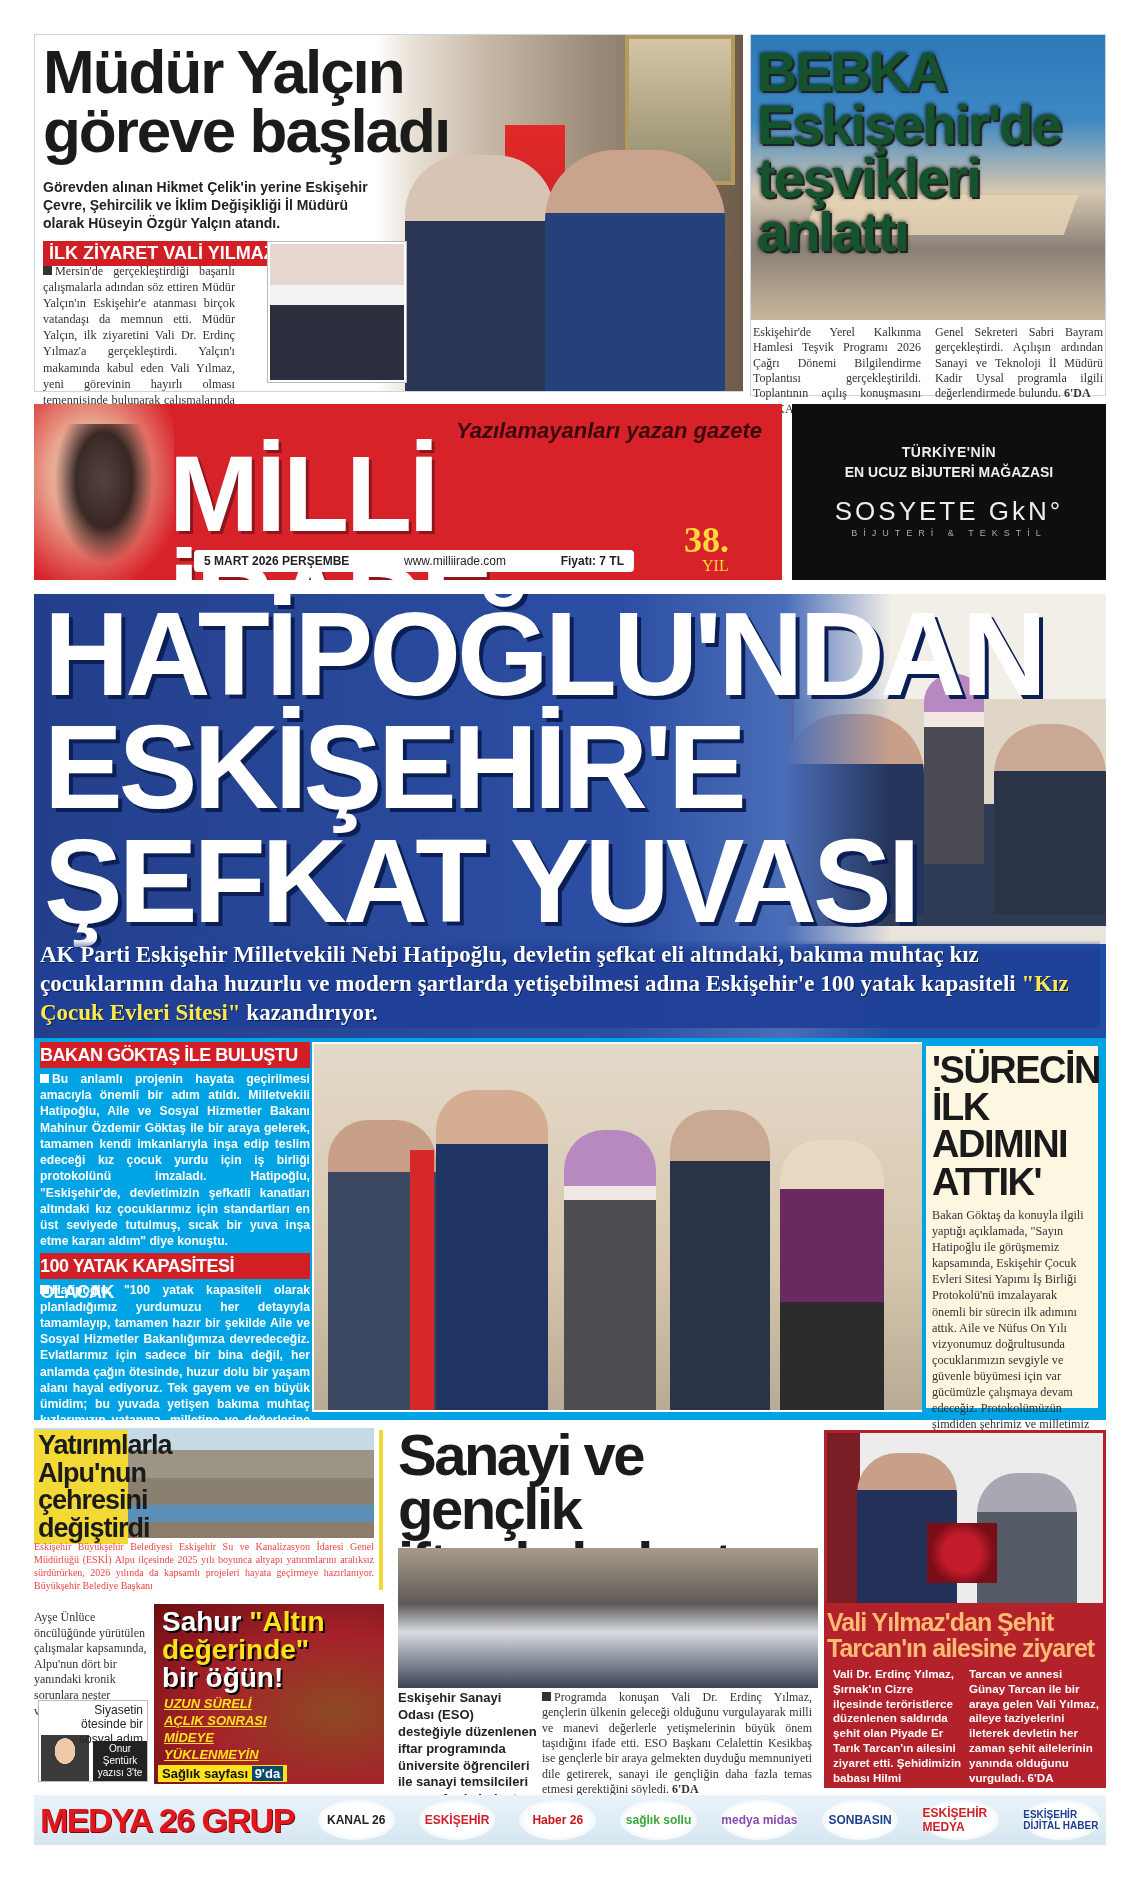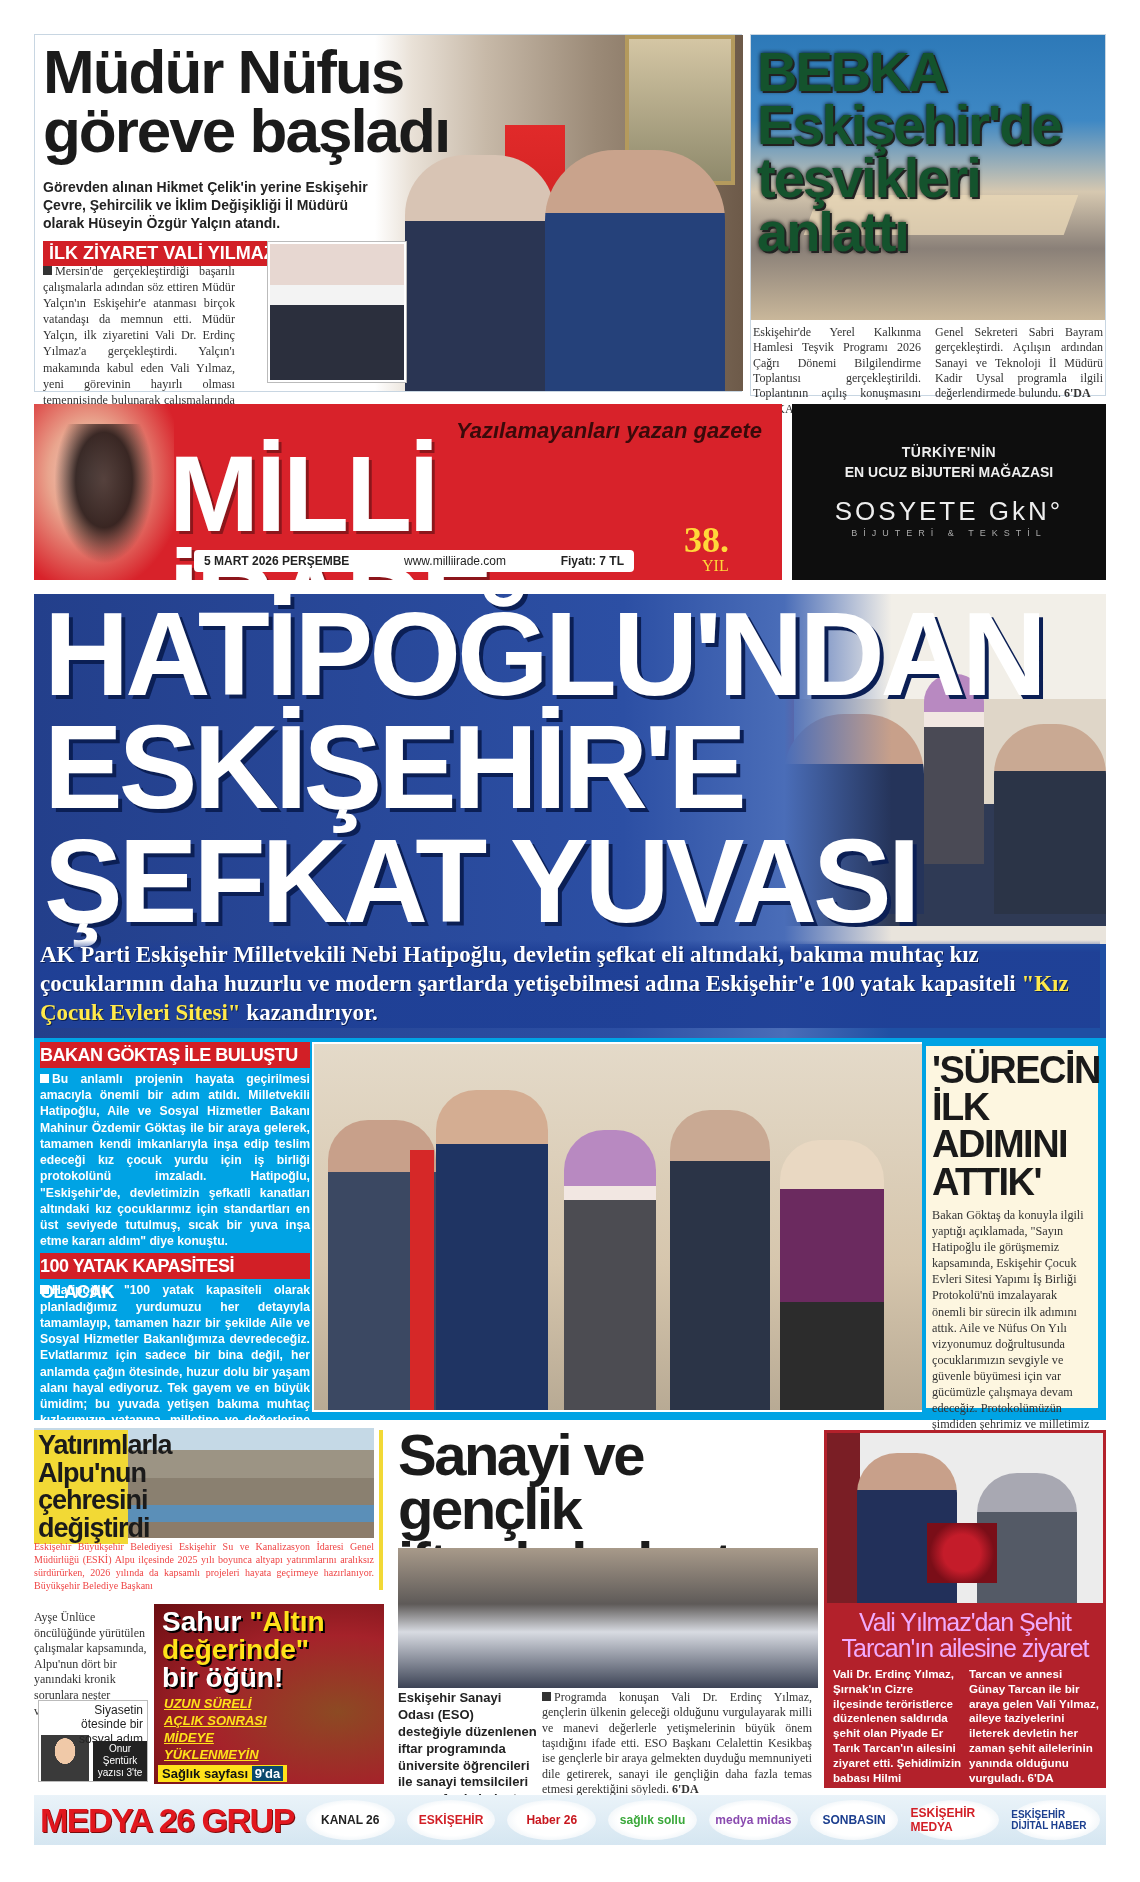--- a/index.html
+++ b/index.html
@@ -91,38 +91,38 @@
 #sanayi h1{left:4px;top:0;font-size:58px;font-weight:900;letter-spacing:-2.5px;line-height:.93;color:#1b1b1b}
 #sanayi .photo{left:4px;top:120px;width:420px;height:140px;background:linear-gradient(180deg,#a89a8a 0%,#5e5a58 40%,#d8dbe2 60%,#3c4355 100%)}
 #sanayi .c1{left:4px;top:262px;width:140px;font-size:13px;font-weight:700;line-height:1.3;color:#222}
 #sanayi .c2{left:148px;top:262px;width:270px;font-size:12px;line-height:1.28;color:#333;text-align:justify;font-family:"Liberation Serif",serif}
 
 #vali{left:824px;top:1430px;width:282px;height:358px;background:#b3212b;border:3px solid #b3212b}
 #vali .photo{left:0;top:0;width:276px;height:170px;background:linear-gradient(90deg,#7a1e25 0 12%,#ececec 12% 100%)}
 #vali .p1{left:30px;top:20px;width:100px;height:150px;background:linear-gradient(180deg,#c8a08a 0 25%,#22305a 25%);border-radius:40px 40px 0 0}
 #vali .p2{left:150px;top:40px;width:100px;height:130px;background:linear-gradient(180deg,#a8a8b2 0 30%,#545a66 30%);border-radius:40px 40px 0 0}
 #vali .flowers{left:100px;top:90px;width:70px;height:60px;background:radial-gradient(circle,#c41c2a 0 40%,#7a0e18 70%)}
-#vali h2{left:0;width:276px;top:176px;text-align:center;font-size:25px;font-weight:400;line-height:1.05;color:#f0abfc;letter-spacing:-1px}
+#vali h2{left:0;width:276px;top:176px;text-align:left;font-size:25px;font-weight:700;line-height:1.05;color:#fdba74;letter-spacing:-1px}
 #vali .c{top:234px;width:130px;font-size:11.6px;line-height:1.28;color:#fff;font-weight:700}
 
-#footer{left:34px;top:1795px;width:1072px;height:50px;background:linear-gradient(180deg,#eaf3f9,#d5e6f1);display:flex;align-items:center;gap:12px;padding:0 6px}
+#footer{left:34px;top:1795px;width:1072px;height:50px;background:linear-gradient(180deg,#eaf3f9,#d5e6f1);display:flex;align-items:center;gap:24px;padding:0 6px}
 #footer .brand{font-size:34px;font-weight:900;color:#e1171e;letter-spacing:-1.5px;text-shadow:1px 1px 0 #7a0a0a}
 #footer .chip{height:40px;flex:1;border-radius:50%;background:radial-gradient(ellipse,#fff 55%,#dfeaf2 100%);display:flex;align-items:center;justify-content:center;font-size:12px;font-weight:900}
 </style>
 </head>
 <body>
 
 <div id="s1" class="abs">
   <div class="abs photo photo-main"></div>
   <div class="abs portrait"></div>
   <div class="abs flag"></div>
   <div class="abs person1"></div>
   <div class="abs person2"></div>
   <h1 class="abs headline">
-    <span>Müdür Nüfus</span><br>
+    <span>Müdür Yalçın</span><br>
     <span>göreve başladı</span>
   </h1>
   <div class="abs dek">Görevden alınan Hikmet Çelik'in yerine Eskişehir Çevre, Şehircilik ve İklim Değişikliği İl Müdürü olarak Hüseyin Özgür Yalçın atandı.</div>
   <div class="abs tag">İLK ZİYARET VALİ YILMAZ'A</div>
   <div class="abs body serif"><span class="bullet"></span><span>Mersin'de gerçekleştirdiği başarılı çalışmalarla adından söz ettiren Müdür Yalçın'ın Eskişehir'e atanması birçok vatandaşı da memnun etti. Müdür Yalçın, ilk ziyaretini Vali Dr. Erdinç Yılmaz'a gerçekleştirdi. Yalçın'ı makamında kabul eden Vali Yılmaz, yeni görevinin hayırlı olması temennisinde bulunarak çalışmalarında başarılar diledi.</span> <b>6'DA</b></div>
   <div class="abs inset"></div>
 </div>
 
 <div id="s2" class="abs">
   <div class="abs photo"></div>

